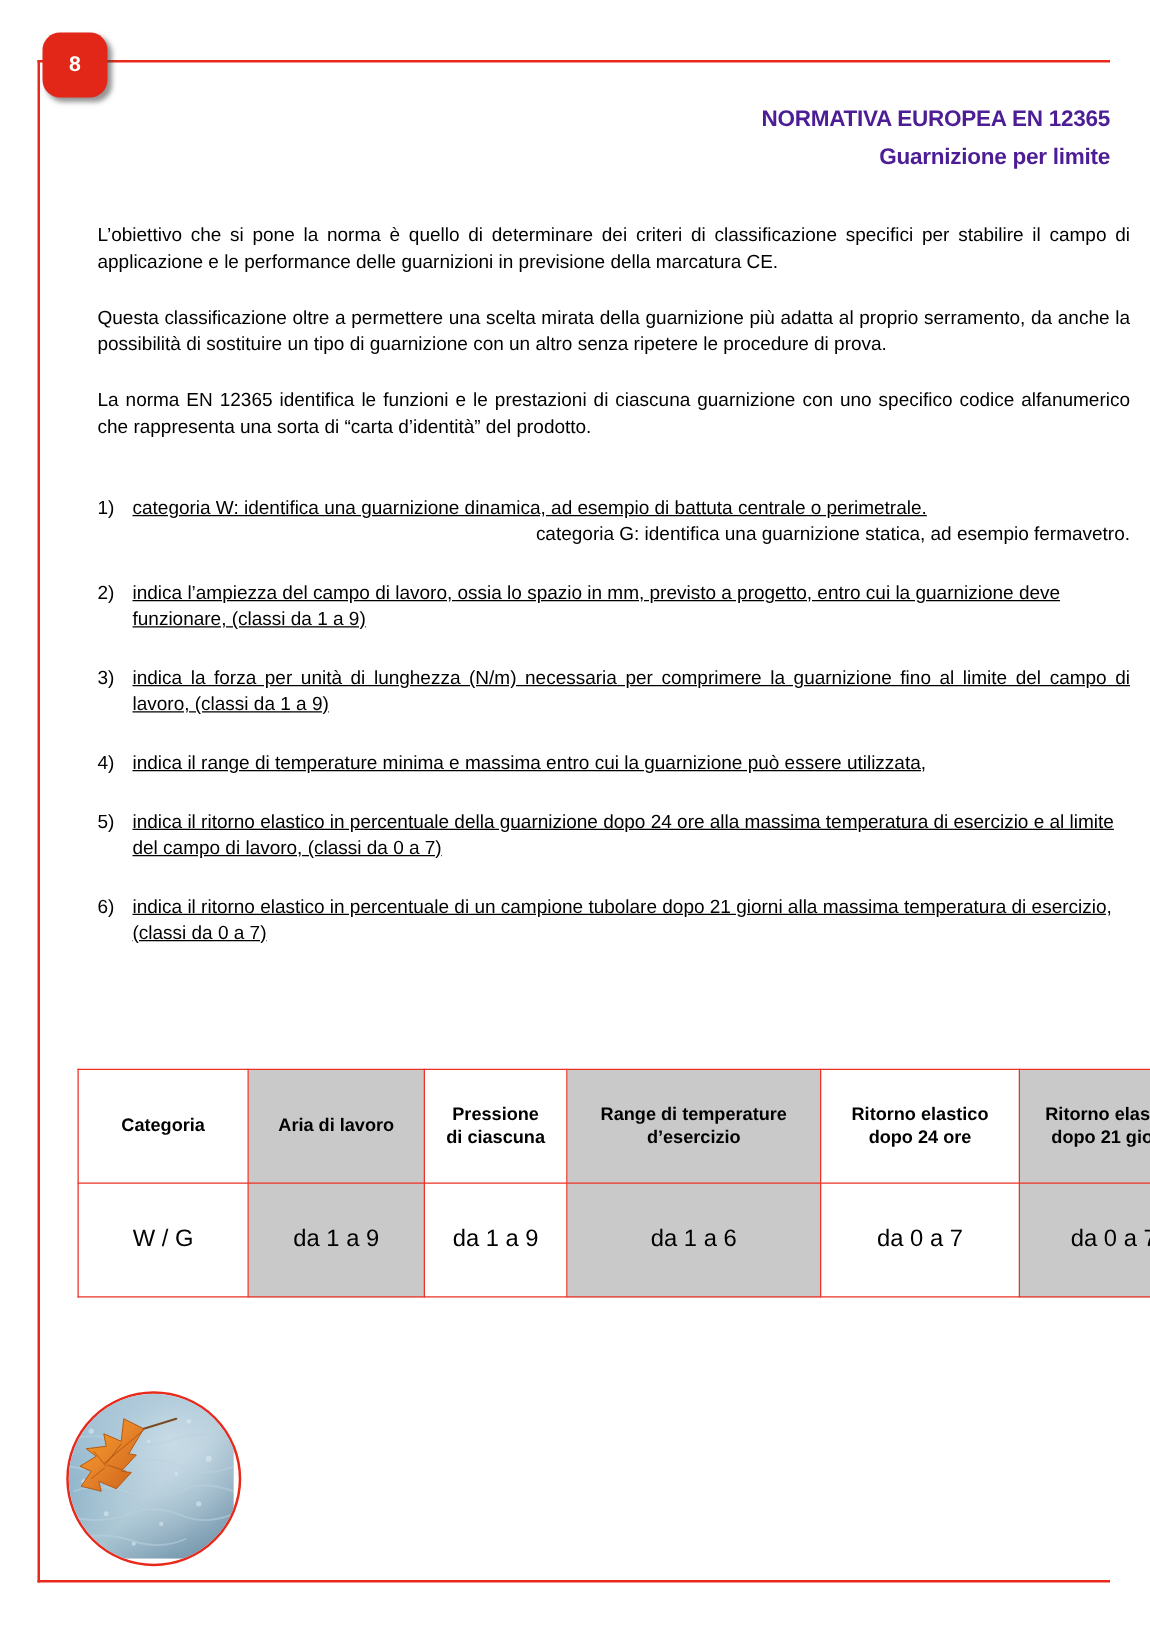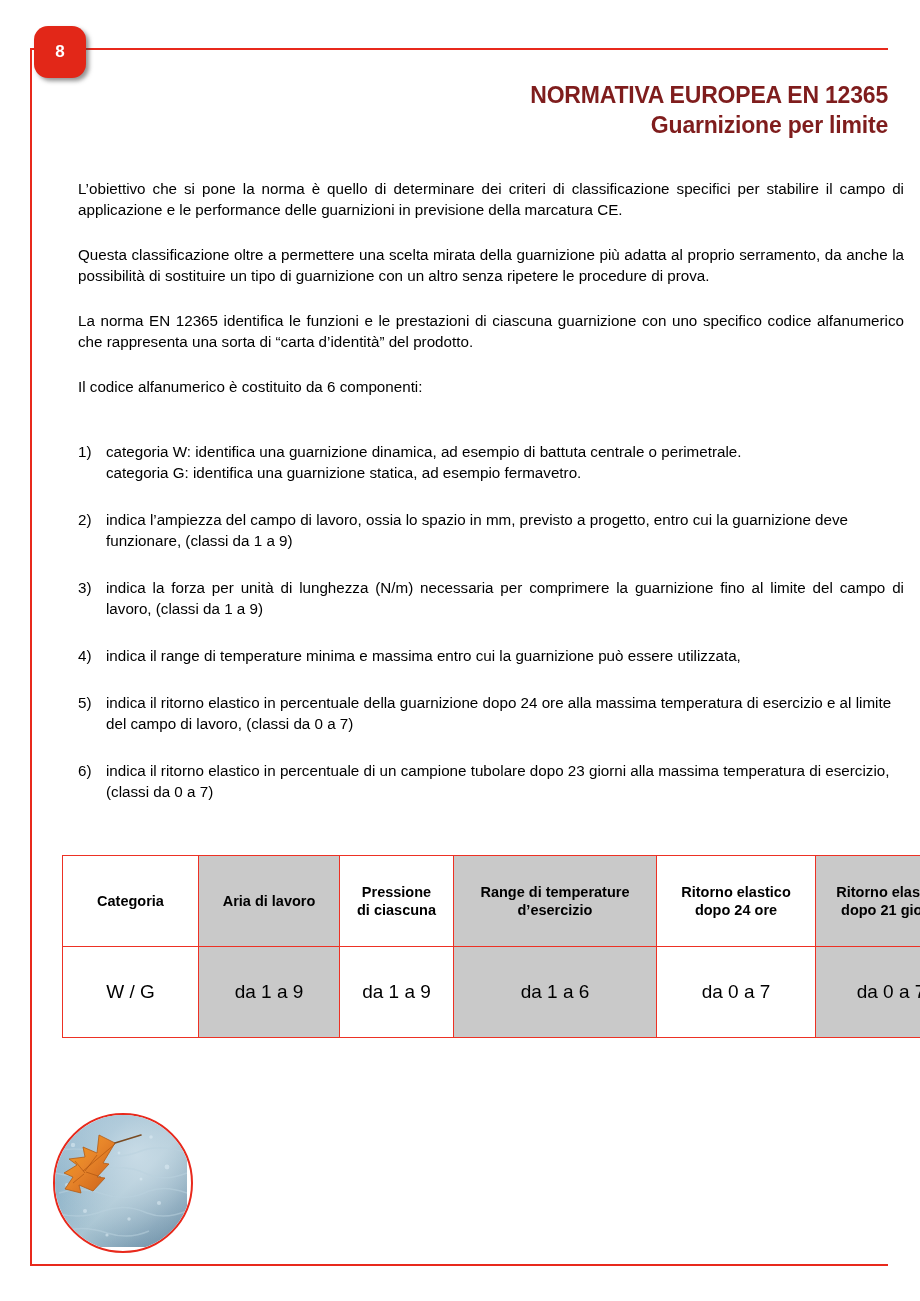--- a/index.html
+++ b/index.html
@@ -61,23 +61,23 @@
     z-index: 5;
   }
 
   
   .title-block {
     position: absolute;
     right: 32px;
     top: 80px;
     width: 640px;
     text-align: right;
-    color: #7f1d1d;
+    color: #4c1d95;
     font-weight: bold;
-    font-size: 23px;
+    font-size: 18px;
     line-height: 30px;
     letter-spacing: -0.2px;
   }
 
   
   .content {
     position: absolute;
     left: 78px;
     top: 178px;
     width: 826px;
@@ -107,23 +107,23 @@
     padding-left: 28px;
     margin-bottom: 26px;
     font-size: 15.2px;
     line-height: 21px;
   }
   ol.code-list > li .marker {
     position: absolute;
     left: 0;
     top: 0;
   }
-  ol.code-list > li .body { display: block; }
+  ol.code-list > li .body { display: block; text-decoration: underline; }
   ol.code-list > li.justify .body { text-align: justify; }
-  ol.code-list > li .sub { display: block; }
+  ol.code-list > li .sub { display: block; text-align: right; }
 
   
   .spec-table {
     position: absolute;
     left: 62px;
     top: 855px;
     width: 826px;
     border-collapse: collapse;
     table-layout: fixed;
   }
@@ -182,21 +182,20 @@
   <div>NORMATIVA EUROPEA EN 12365</div>
   <div>Guarnizione per limite</div>
 </div>
 
 <div class="content">
 
   <p class="para">L’obiettivo che si pone la norma è quello di determinare dei criteri di classificazione specifici per stabilire il campo di applicazione e le performance delle guarnizioni in previsione della marcatura CE.</p>
   <p class="para">Questa classificazione oltre a permettere una scelta mirata della guarnizione più adatta al proprio serramento, da anche la possibilità di sostituire un tipo di guarnizione con un altro senza ripetere le procedure di prova.</p>
   <p class="para">La norma EN 12365 identifica le funzioni e le prestazioni di ciascuna guarnizione con uno specifico codice alfanumerico che rappresenta una sorta di “carta d’identità” del prodotto.</p>
 
-  <p class="intro-line">Il codice alfanumerico è costituito da 6 componenti:</p>
 
   <ol class="code-list">
     <li>
       <span class="marker">1)</span>
       <span class="body">categoria W: identifica una guarnizione dinamica, ad esempio di battuta centrale o perimetrale.</span>
       <span class="sub">categoria G: identifica una guarnizione statica, ad esempio fermavetro.</span>
     </li>
     <li>
       <span class="marker">2)</span>
       <span class="body">indica l’ampiezza del campo di lavoro, ossia lo spazio in mm, previsto a progetto, entro cui la guarnizione deve funzionare, (classi da 1 a 9)</span>
@@ -208,21 +207,21 @@
     <li>
       <span class="marker">4)</span>
       <span class="body">indica il range di temperature minima e massima entro cui la guarnizione può essere utilizzata,</span>
     </li>
     <li>
       <span class="marker">5)</span>
       <span class="body">indica il ritorno elastico in percentuale della guarnizione dopo 24 ore alla massima temperatura di esercizio e al limite del campo di lavoro, (classi da 0 a 7)</span>
     </li>
     <li>
       <span class="marker">6)</span>
-      <span class="body">indica il ritorno elastico in percentuale di un campione tubolare dopo 23 giorni alla massima temperatura di esercizio, (classi da 0 a 7)</span>
+      <span class="body">indica il ritorno elastico in percentuale di un campione tubolare dopo 21 giorni alla massima temperatura di esercizio, (classi da 0 a 7)</span>
     </li>
   </ol>
 </div>
 
 <table class="spec-table">
   <thead>
     <tr>
       <td class="plain col-1">
         <div>Categoria</div>
         <div></div>

